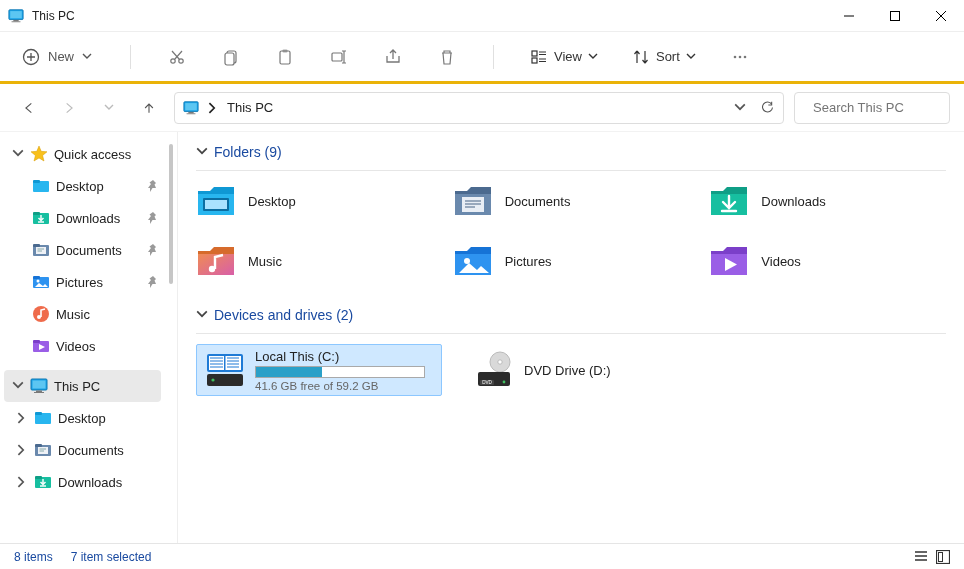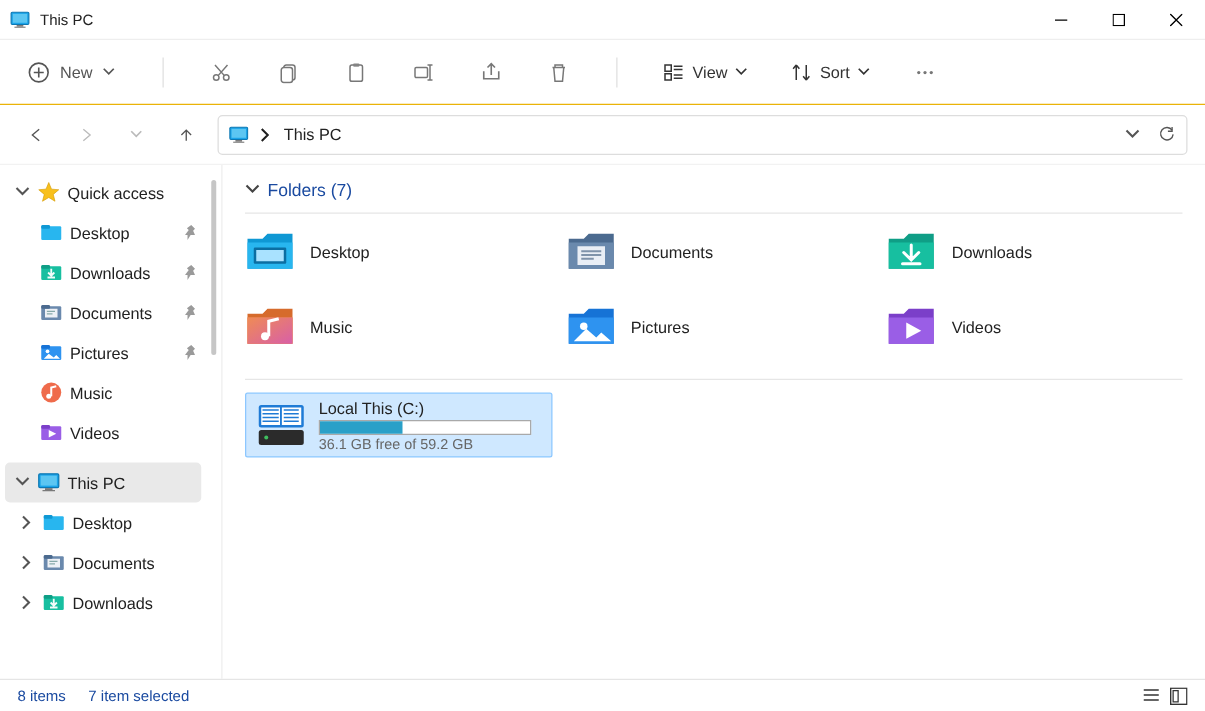--- a/index.html
+++ b/index.html
@@ -7,21 +7,21 @@
 
 
 .titlebar { height: 32px; display: flex; align-items: center; padding: 0 0 0 8px; border-bottom: 1px solid #eee; }
 .titlebar .app-icon { width: 16px; height: 16px; margin-right: 8px; }
 .titlebar .title { font-size: 12px; color: #222; flex: 0 0 auto; }
 .titlebar .spacer { flex: 1; }
 .titlebar .win-btn { width: 46px; height: 32px; display: flex; align-items: center; justify-content: center; cursor: default; }
 .titlebar .win-btn svg { width: 10px; height: 10px; }
 
 
-.toolbar { height: 52px; display: flex; align-items: center; padding: 0 12px; border-bottom: 1px solid #eab308; gap: 18px; }
+.toolbar { height: 52px; display: flex; align-items: center; padding: 0 12px; border-bottom: 3px solid #eab308; gap: 18px; }
 .tool-sep { width: 1px; height: 24px; background: #e0e0e0; margin: 0 10px; }
 .tool-btn { height: 36px; min-width: 36px; padding: 0 8px; display: flex; align-items: center; justify-content: center; border-radius: 4px; color: #777; gap: 6px; cursor: default; font-size: 13px; }
 .tool-btn.text-btn { color: #333; }
 .tool-btn.new-btn { color: #555; gap: 8px; padding: 0 10px; }
 .tool-btn svg { width: 18px; height: 18px; }
 .tool-btn .chev { width: 10px; height: 10px; }
 
 
 .addr-row { height: 48px; display: flex; align-items: center; padding: 6px 14px; gap: 10px; border-bottom: 1px solid #f2f2f2; }
 .nav-btn { width: 30px; height: 30px; display: flex; align-items: center; justify-content: center; border-radius: 4px; color: #555; }
@@ -418,20 +418,26 @@
     <div class="tail-controls">
       <svg class="small" viewBox="0 0 10 10">
           <use href="#i-chev-down"></use>
         </svg>
       <svg viewBox="0 0 18 18" style="width:15px;height:15px">
           <use href="#i-refresh"></use>
         </svg>
     </div>
   </div>
 
+  <div class="search-box">
+    <svg viewBox="0 0 18 18" style="width:14px;height:14px">
+        <use href="#i-search"></use>
+      </svg>
+    <input placeholder="Search This PC" style="">
+  </div>
 </div>
 
 <div class="body">
 
   <div class="sidebar-wrap">
     <div class="sidebar">
       <div class="sb-row">
         <svg class="exp" viewBox="0 0 10 10">
             <use href="#i-chev-down"></use>
           </svg>
@@ -532,21 +538,21 @@
     <div class="sb-scroll">
         <div class="sb-thumb"></div>
       </div>
   </div>
 
   <div class="content">
     <div class="section-head">
       <svg viewBox="0 0 10 10">
           <use href="#i-chev-down"></use>
         </svg>
-      <span>Folders (7)</span>
+      <span>Folders (9)</span>
     </div>
     <hr class="section-divider">
 
     <div class="folder-grid">
       <div class="folder-item">
         <svg class="fic" viewBox="0 0 40 34">
             <use href="#f-desktop"></use>
           </svg>
         <span class="flabel">Desktop</span>
       </div>
@@ -575,33 +581,47 @@
         <span class="flabel">Pictures</span>
       </div>
       <div class="folder-item">
         <svg class="fic" viewBox="0 0 40 34">
             <use href="#f-videos"></use>
           </svg>
         <span class="flabel">Videos</span>
       </div>
     </div>
 
+    <div class="section-head">
+      <svg viewBox="0 0 10 10">
+          <use href="#i-chev-down"></use>
+        </svg>
+      <span>Devices and drives (2)</span>
+    </div>
     <hr class="section-divider">
 
     <div class="drive-row">
       <div class="drive-card selected">
         <svg class="dic" viewBox="0 0 40 40">
             <use href="#d-localdisk"></use>
           </svg>
         <div class="dinfo">
           <span class="dname">Local This (C:)</span>
           <div class="bar">
               <div class="fill" id="c-fill" style="width: 39%;"></div>
             </div>
-          <span class="dsub">36.1 GB free of 59.2 GB</span>
+          <span class="dsub">41.6 GB free of 59.2 GB</span>
+        </div>
+      </div>
+      <div class="drive-card">
+        <svg class="dic" viewBox="0 0 40 40">
+            <use href="#d-dvd"></use>
+          </svg>
+        <div class="dinfo">
+          <span class="dname">DVD Drive (D:)</span>
         </div>
       </div>
     </div>
   </div>
 </div>
 
 <div class="statusbar">
   <span>8 items</span>
   <span>7 item selected</span>
   <div class="sfill"></div>

